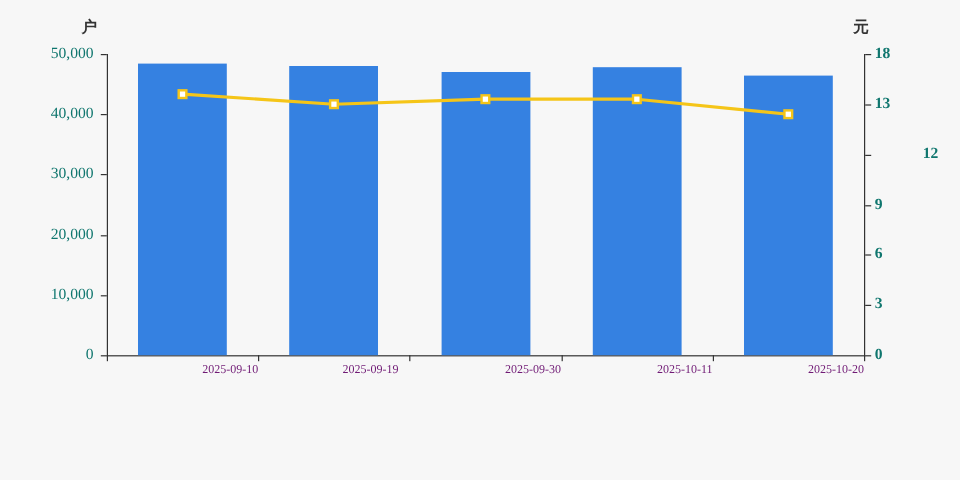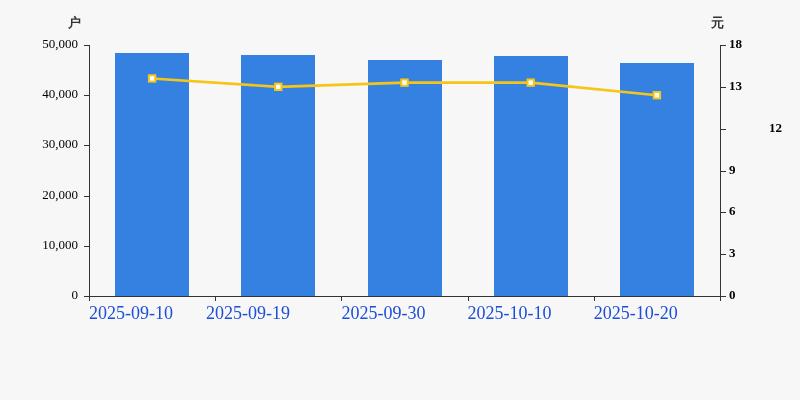--- a/index.html
+++ b/index.html
@@ -60,30 +60,30 @@
   .tick-left  { left: 84px; }
   .tick-right { left: 721px; }
   .tick-x {
     width: 1px;
     height: 5px;
     top: 296px;
   }
   .tick-label {
     position: absolute;
     font-size: 13px;
-    color: #000000;
+    color: #0f766e;
     white-space: nowrap;
   }
   .tick-label-left  { text-align: right; right: 722px; }
   .tick-label-right { text-align: left;  left: 729px; font-weight: bold; }
   .tick-label-x {
     top: 303px;
-    text-align: left;
-    font-size: 18px;
-    color: #1d4ed8;
+    text-align: right;
+    font-size: 10px;
+    color: #701a75;
   }
 
   
   .bar {
     position: absolute;
     bottom: 0;
   }
 
   
   #line-svg {
@@ -141,21 +141,21 @@
   <div id="x-ticks">
       <div class="tick tick-x" style="left: 89px;"></div>
       <div class="tick tick-x" style="left: 215.2px;"></div>
       <div class="tick tick-x" style="left: 341.4px;"></div>
       <div class="tick tick-x" style="left: 467.6px;"></div>
       <div class="tick tick-x" style="left: 593.8px;"></div>
       <div class="tick tick-x" style="left: 720px;"></div>
       <div class="tick-label tick-label-x" style="left: 89px; width: 126.2px;">2025-09-10</div>
       <div class="tick-label tick-label-x" style="left: 206px; width: 126.2px;">2025-09-19</div>
       <div class="tick-label tick-label-x" style="left: 341.4px; width: 126.2px;">2025-09-30</div>
-      <div class="tick-label tick-label-x" style="left: 467.6px; width: 126.2px;">2025-10-10</div>
+      <div class="tick-label tick-label-x" style="left: 467.6px; width: 126.2px;">2025-10-11</div>
       <div class="tick-label tick-label-x" style="left: 593.8px; width: 126.2px;">2025-10-20</div>
     </div>
 
   <div id="plot-area">
     <div id="bars-layer">
         <div class="bar" title="2025-09-10: 48400户" style="left: 26.1px; width: 74px; height: 242.968px; background: rgb(53, 129, 225);"></div>
         <div class="bar" title="2025-09-19: 48000户" style="left: 152.3px; width: 74px; height: 240.96px; background: rgb(53, 129, 225);"></div>
         <div class="bar" title="2025-09-30: 47000户" style="left: 278.5px; width: 74px; height: 235.94px; background: rgb(53, 129, 225);"></div>
         <div class="bar" title="2025-10-10: 47800户" style="left: 404.7px; width: 74px; height: 239.956px; background: rgb(53, 129, 225);"></div>
         <div class="bar" title="2025-10-20: 46400户" style="left: 530.9px; width: 74px; height: 232.928px; background: rgb(53, 129, 225);"></div>

